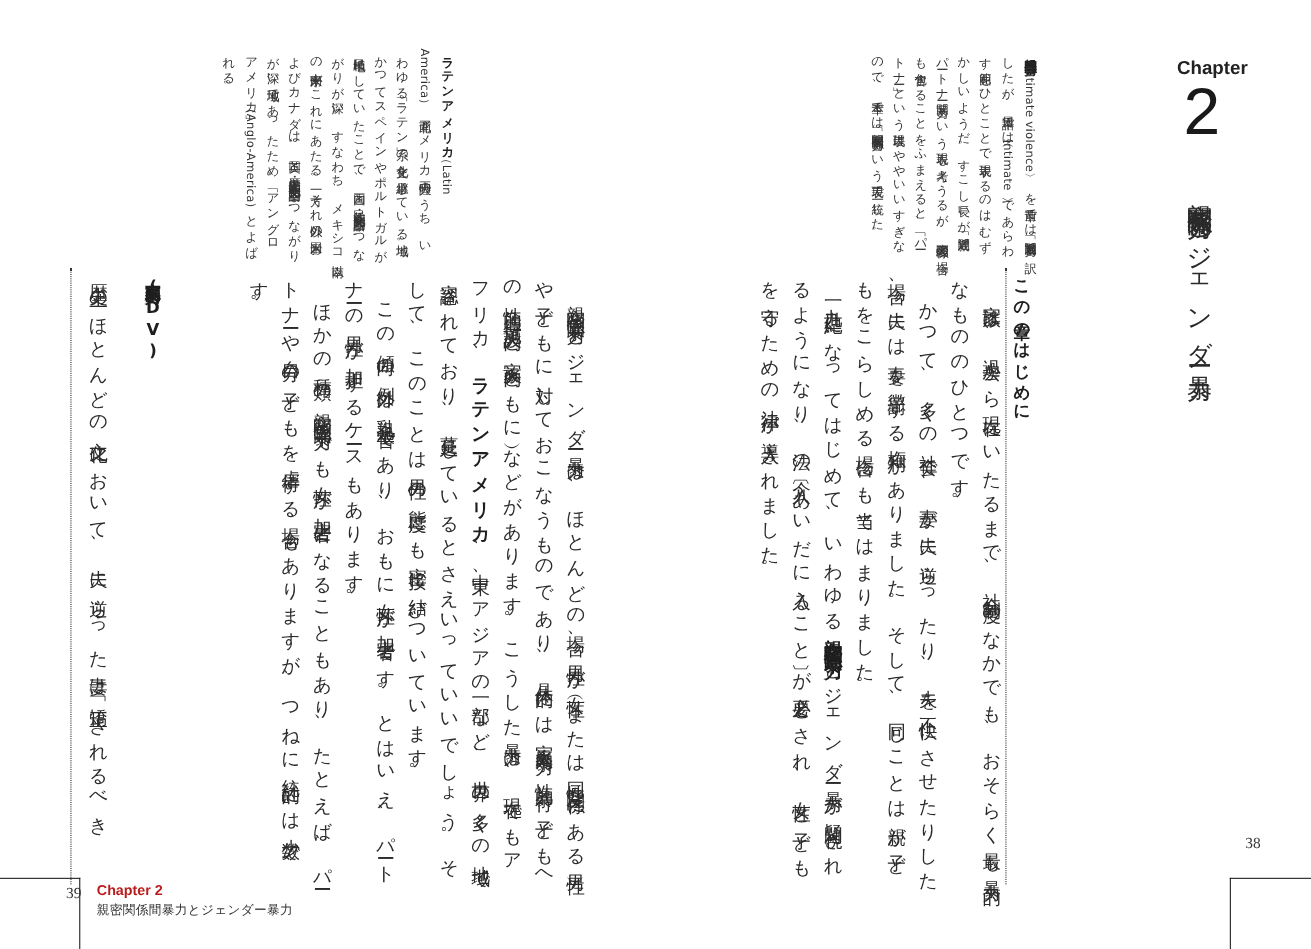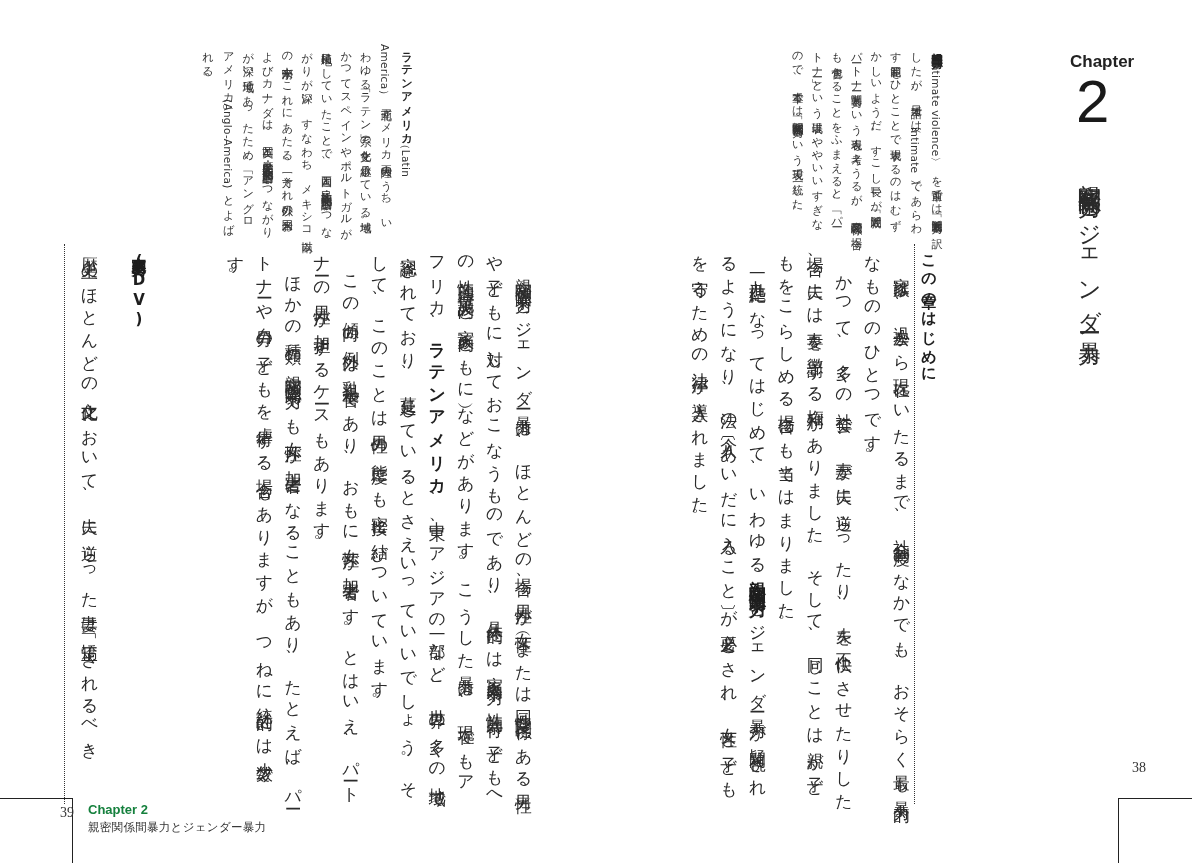--- a/index.html
+++ b/index.html
@@ -36,21 +36,21 @@
   .left-body { left: 166px; top: 244px; height: 560px; width: 372px; }
   .left-head { left: 118px; top: 244px; width: 30px; }
   .left-body2 { left: 64px; top: 244px; height: 560px; width: 40px; border-left: 1px dotted #333; }
 
   .para { display: block; }
   .indent::before { content: "\3000"; }
 
   
   .footer-box-left { position: absolute; left: 0; top: 798px; width: 73px; height: 65px; border-top: 1.5px solid #222; border-right: 1.5px solid #222; }
   .folio-left { position: absolute; left: 36px; top: 805px; font-family: "Liberation Serif", serif; font-size: 14px; color: #333; margin-left: 24px; }
-  .running-chapter { position: absolute; left: 88px; top: 802px; font-family: "Liberation Sans", sans-serif; font-weight: bold; font-size: 13px; color: #15803d; text-align: center; }
+  .running-chapter { position: absolute; left: 88px; top: 802px; font-family: "Liberation Sans", sans-serif; font-weight: bold; font-size: 13px; color: #b91c1c; text-align: center; }
   .running-title { position: absolute; left: 88px; top: 820px; font-family: "DejaVu Sans", sans-serif; font-size: 11.5px; color: #333; letter-spacing: 0.3px; }
 
   .footer-box-right { position: absolute; left: 522px; top: 798px; width: 74px; height: 65px; border-top: 1.5px solid #222; border-left: 1.5px solid #222; }
   .folio-right { position: absolute; left: 536px; top: 760px; font-family: "Liberation Serif", serif; font-size: 14px; color: #333; }
 </style>
 </head>
 <body>
 
 <div class="page page-right">
   <div class="chapter-label">Chapter</div>

